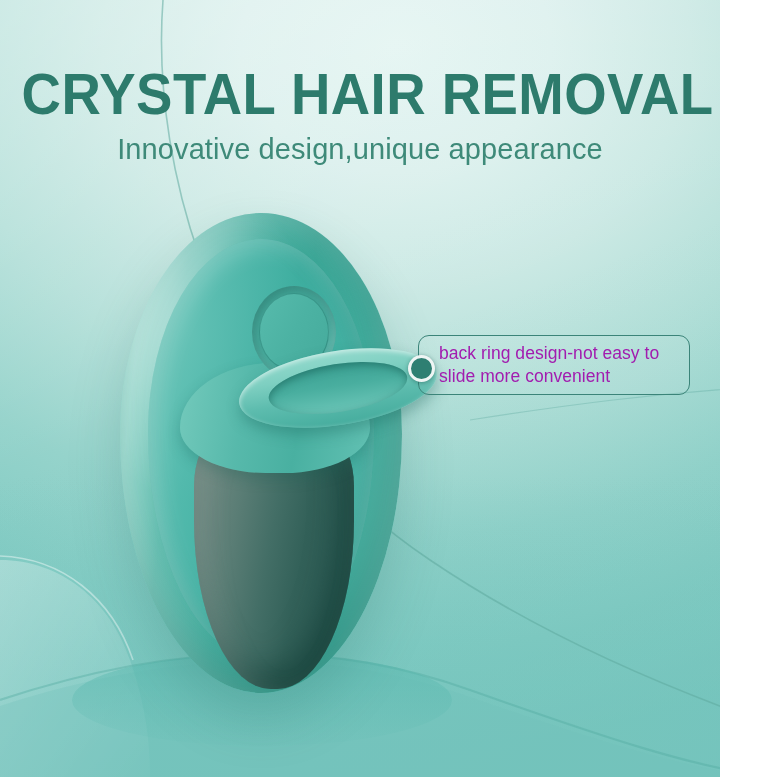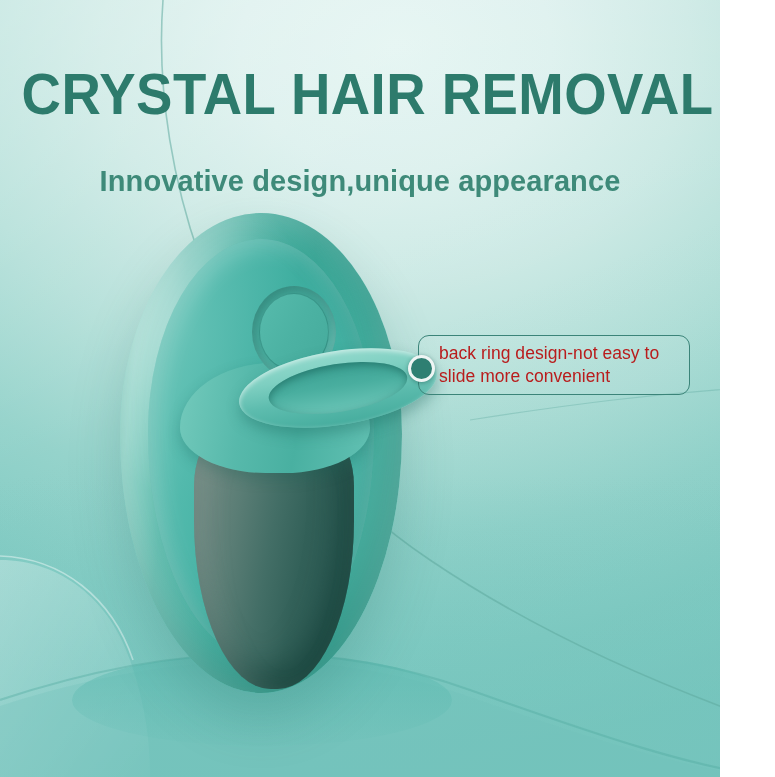--- a/index.html
+++ b/index.html
@@ -80,26 +80,25 @@
     white-space: nowrap;
     line-height: 1.08;
   }
   .subhead {
     position: absolute;
     left: 0;
     right: 0;
     top: 133px;
     text-align: center;
     font-family: "Liberation Sans", sans-serif;
-    font-weight: 700;
+    font-weight: 400;
     font-size: 29px;
     color: #3e8a79;
     white-space: nowrap;
     letter-spacing: 0.1px;
-    margin-top: 32px;
   }
 
   
   .device {
     position: absolute;
     left: 120px;
     top: 213px;
     width: 282px;
     height: 480px;
   }
@@ -267,21 +266,21 @@
     border-radius: 11px;
     background: rgba(255,255,255,0.07);
     display: flex;
     align-items: center;
     padding: 0 14px 0 20px;
   }
   .callout-text {
     font-family: "Liberation Sans", sans-serif;
     font-size: 17.5px;
     line-height: 1.30;
-    color: #b91c1c;
+    color: #a21caf;
     letter-spacing: 0.05px;
   }
   .callout-dot {
     position: absolute;
     left: 408px;
     top: 355px;
     width: 21px;
     height: 21px;
     border-radius: 50%;
     background: #2e7f72;

